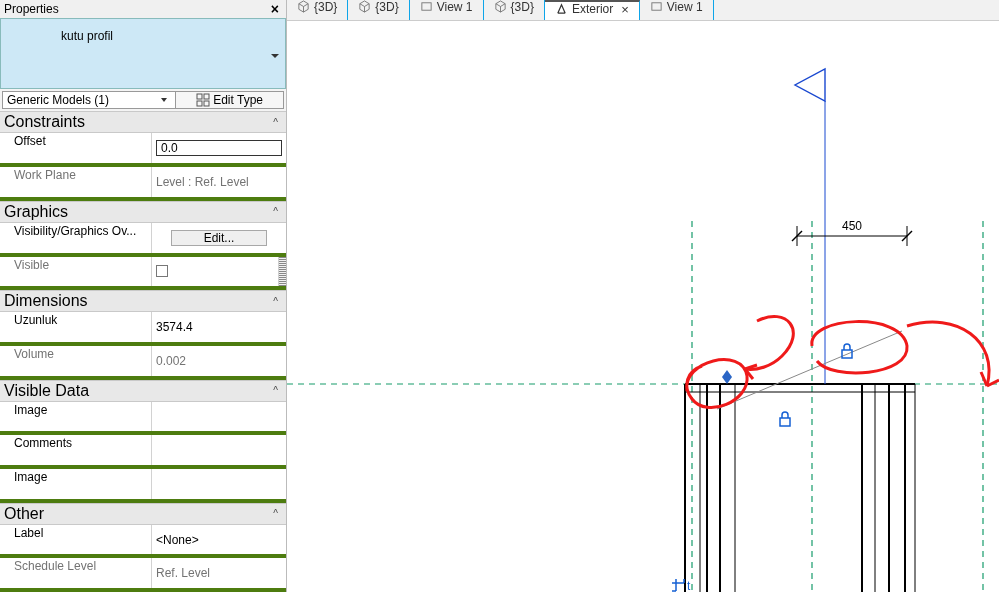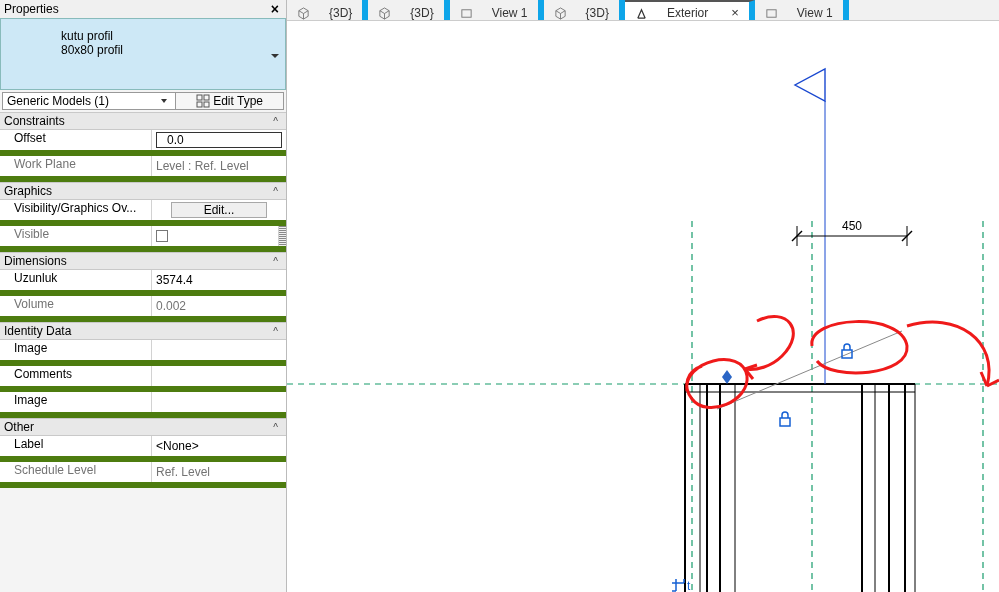--- a/index.html
+++ b/index.html
@@ -12,53 +12,52 @@
   .type-selector { background: #cde8f6; border: 1px solid #8bb; margin: 0; padding: 10px 8px 10px 60px; position: relative; height: 72px; }
   .type-selector .line1 { font-size: 12px; }
   .type-selector .line2 { font-size: 12px; }
   .type-selector .tri { position: absolute; right: 6px; top: 50%; width: 0; height: 0; border-left: 4px solid transparent; border-right: 4px solid transparent; border-top: 4px solid #333; }
   .instance-row { display: flex; align-items: center; background: #fff; border: 1px solid #999; margin: 2px 2px 2px 2px; }
   .instance-select { flex: 1; display: flex; align-items: center; padding: 1px 4px; }
   .instance-select .dd { width: 0; height: 0; border-left: 3px solid transparent; border-right: 3px solid transparent; border-top: 4px solid #333; margin-left: auto; margin-right: 4px; }
   .edit-type { display: flex; align-items: center; gap: 3px; padding: 1px 20px; border-left: 1px solid #999; cursor: pointer; background: #f6f6f6; }
   .edit-type svg { width: 14px; height: 14px; }
   .group-header { background: #e8e8e8; padding: 1px 4px; display: flex; align-items: center; border-top: 1px solid #c9c9c9; border-bottom: 1px solid #c9c9c9; }
-  .group-header .label { flex: 1; font-size: 12px; }
+  .group-header .label { flex: 1; font-size: 16px; }
   .chev { font-family: Arial; font-size: 10px; color: #444; padding-right: 4px; }
-  .prop-row { display: flex; align-items: stretch; background: #fff; border-bottom: 6px solid #4d7c0f; height: 26px; }
+  .prop-row { display: flex; align-items: stretch; background: #fff; border-bottom: 4px solid #4d7c0f; height: 34px; }
   .prop-row.dim .name, .prop-row.dim .value { color: #737373; }
   .prop-row .name { width: 152px; padding: 1px 0 1px 14px; white-space: nowrap; overflow: hidden; text-overflow: ellipsis; border-right: 1px solid #d2d2d2; }
   .prop-row .value { flex: 1; padding: 1px 4px; position: relative; display: flex; align-items: center; }
-  .value-input { width: 100%; border: 1px solid #333; padding: 0 10px; height: 16px; font-size: 12px; background: #fff; }
+  .value-input { width: 100%; border: 1px solid #333; padding: 0 4px; height: 16px; font-size: 12px; background: #fff; }
   .value-btn { margin: 0 auto; padding: 0 32px; border: 1px solid #a8a8a8; background: #efefef; height: 16px; line-height: 14px; font-size: 12px; cursor: pointer; }
   .value .handle { position:absolute; right:0; top:0; bottom:0; width:8px; border-left:1px solid #d0d0d0; background:repeating-linear-gradient(#888,#888 1px,#f0f0f0 1px,#f0f0f0 2px);}
   .checkbox { width: 12px; height: 12px; border: 1px solid #777; background: #fff; }
   
   .right { flex: 1; display: flex; flex-direction: column; position: relative; }
   .tabbar { display: flex; align-items: center; background: #f1f1f1; border-bottom: 1px solid #ccc; height: 21px; }
-  .tab { display: flex; align-items: flex-end; gap: 19px; padding: 0 10px; height: 100%; font-size: 12px; color: #333; border-right: 6px solid #0ea5e9; cursor: pointer; }
+  .tab { display: flex; align-items: flex-start; gap: 4px; padding: 0 10px; height: 100%; font-size: 12px; color: #333; border-right: 1px solid #0ea5e9; cursor: pointer; }
   .tab.active { background: #fff; border-top: 2px solid #555; font-weight: normal; }
   .tab .tx { font-size: 12px; }
   .tab .x { font-family: Arial; font-size: 13px; margin-left:4px; }
   .tabicon { width: 13px; height: 13px; }
   .canvas { flex: 1; position: relative; background: #fff; overflow: hidden; }
   .canvas svg { position: absolute; inset: 0; }
 </style>
 </head>
 <body>
 
 <div class="panel">
   <div class="panel-header">
     <span class="title">Properties</span>
     <span class="close-x">×</span>
   </div>
 
   <div class="type-selector">
     <div class="line1">kutu profil</div>
-    <div class="line2">80x80 profil</div>
     <div class="tri"></div>
   </div>
 
   <div class="instance-row">
     <div class="instance-select">
       <span>Generic Models (1)</span>
       <span class="dd"></span>
     </div>
     <div class="edit-type">
       <svg viewBox="0 0 14 14">
@@ -111,21 +110,21 @@
   <div class="prop-row">
     <div class="name">Uzunluk</div>
     <div class="value">3574.4</div>
   </div>
   <div class="prop-row dim">
     <div class="name">Volume</div>
     <div class="value">0.002</div>
   </div>
 
   <div class="group-header">
-    <span class="label">Identity Data</span>
+    <span class="label">Visible Data</span>
     <span class="chev">^</span>
   </div>
   <div class="prop-row">
     <div class="name">Image</div>
     <div class="value"></div>
   </div>
   <div class="prop-row">
     <div class="name">Comments</div>
     <div class="value"></div>
   </div>

